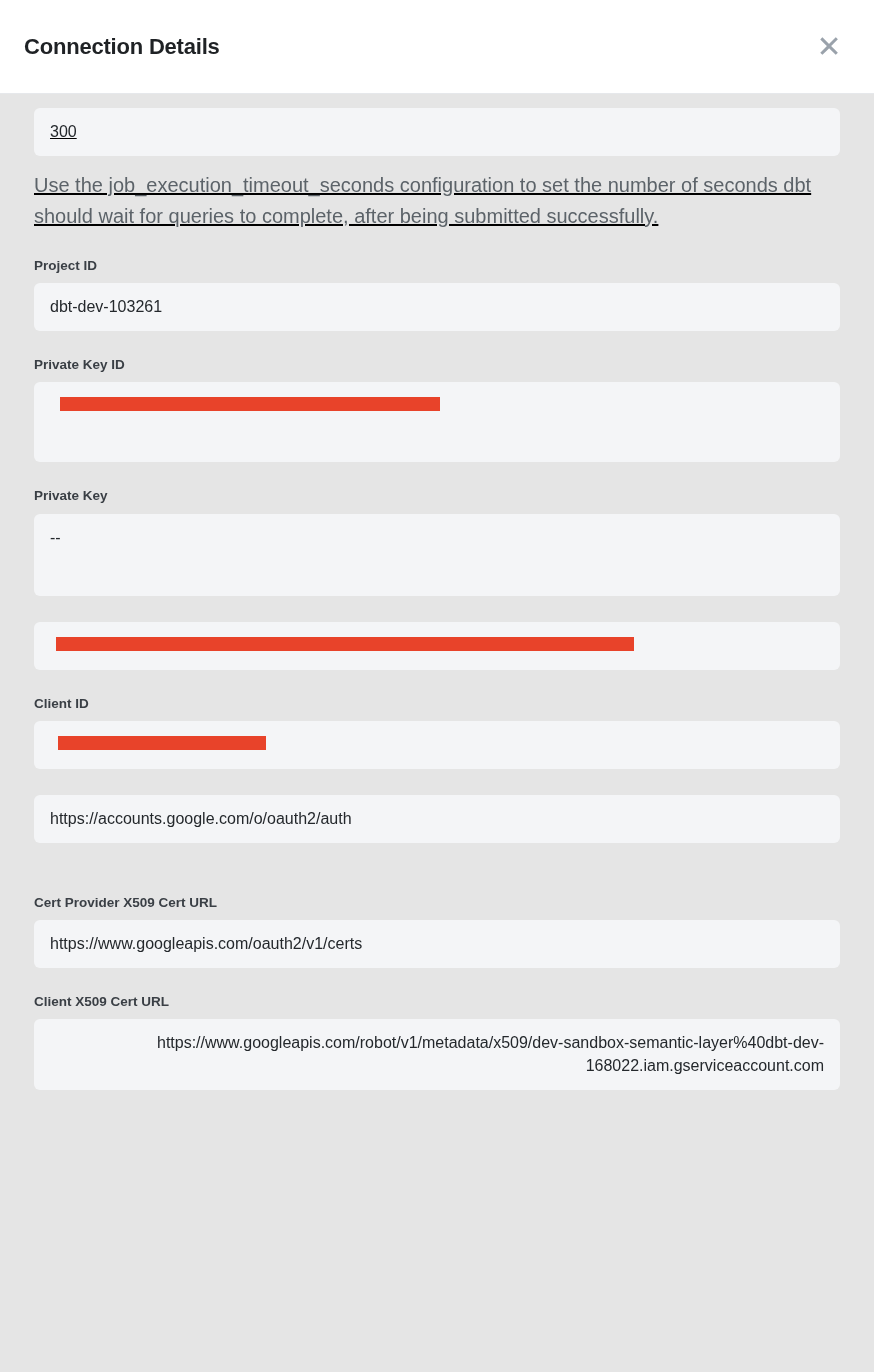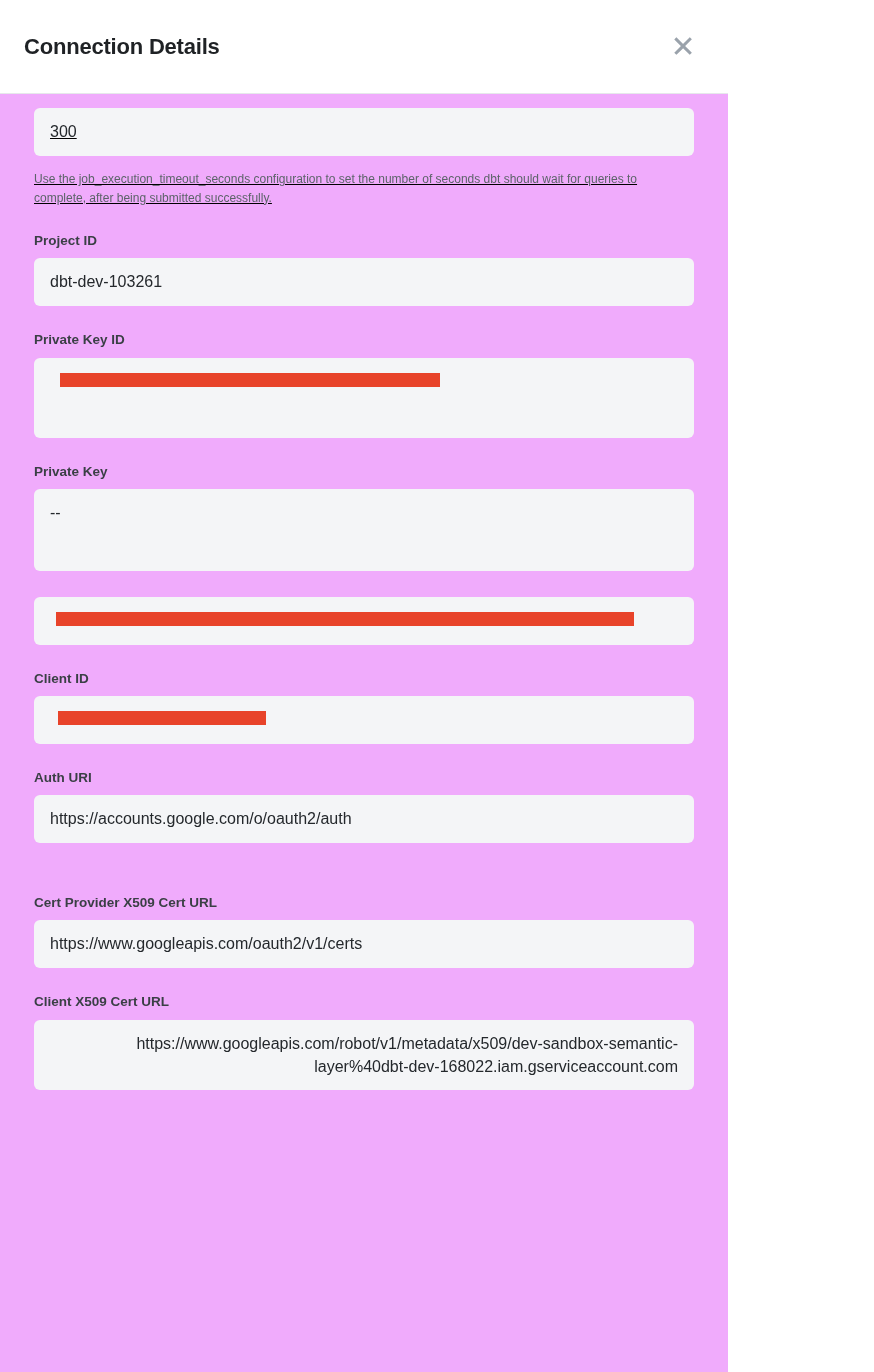--- a/index.html
+++ b/index.html
@@ -13,23 +13,23 @@
     width: 874px;
     height: 1372px;
     overflow: hidden;
     position: relative;
   }
 
   .modal {
     position: absolute;
     left: 0;
     top: 0;
-    width: 728px;
+    width: 874px;
     height: 1372px;
-    background: #f0abfc;
+    background: #e5e5e5;
     display: flex;
     flex-direction: column;
   }
 
   .modal-header {
     height: 94px;
     flex: 0 0 94px;
     border-bottom: 1px solid #e6e8eb;
     display: flex;
     align-items: center;
@@ -86,21 +86,21 @@
     line-height: 1.45;
     word-break: break-word;
     min-height: 48px;
     display: flex;
     align-items: flex-start;
   }
   .field-value.tall {
     min-height: 80px;
   }
   .helper-text {
-    font-size: 12px;
+    font-size: 20px;
     color: #5c6369;
     line-height: 1.55;
     margin: 14px 12px 0 0;
   }
 
   .spacer-26 { height: 26px; }
 
   
   .redacted {
     position: relative;
@@ -184,21 +184,20 @@
         <span class="redacted">
           <span class="redact-bar" style="width:208px;left:8px;"></span>
           <span class="redact-text"></span>
         </span>
       </div>
     </div>
 
     <div class="spacer-26"></div>
 
     <div class="field">
-      <div class="field-label">Auth URI</div>
       <div class="field-value">https://accounts.google.com/o/oauth2/auth</div>
     </div>
 
     <div class="spacer-26"></div>
 
 
     <div class="spacer-26"></div>
 
     <div class="field">
       <div class="field-label">Cert Provider X509 Cert URL</div>

